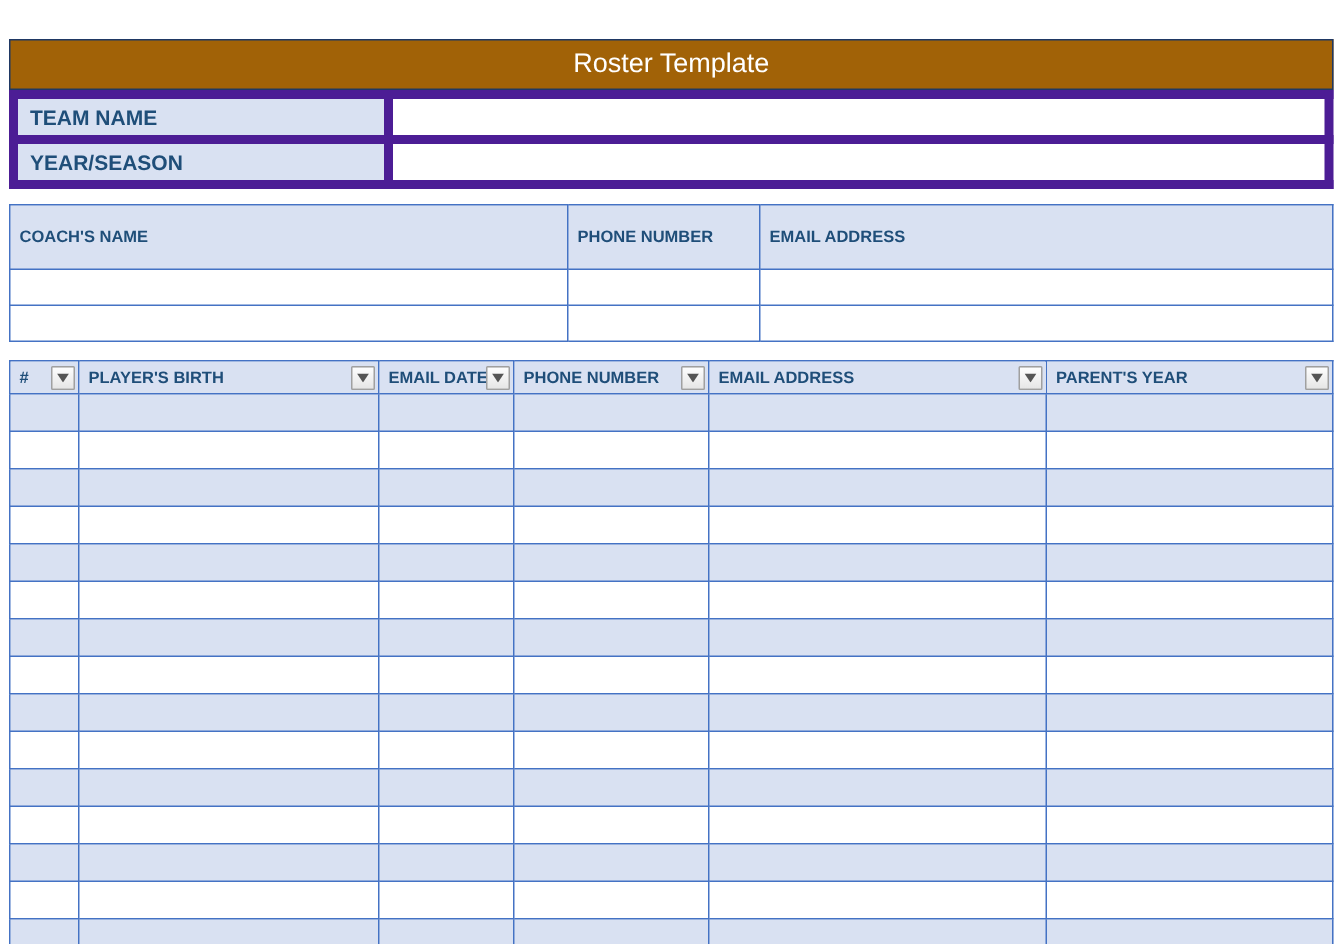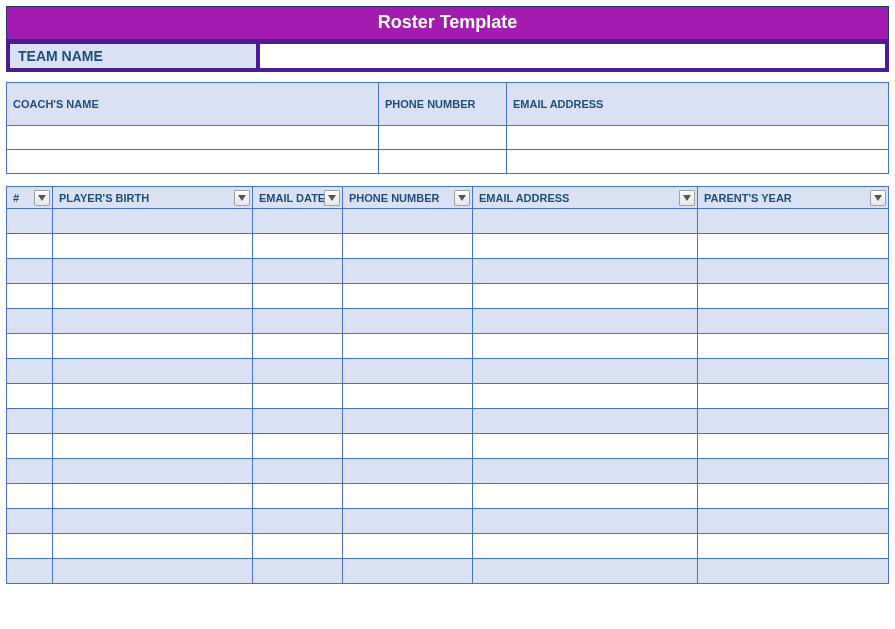--- a/index.html
+++ b/index.html
@@ -4,35 +4,36 @@
 <style>
   * { box-sizing: border-box; }
   body {
     margin: 0;
     padding: 6px;
     font-family: "Segoe UI", Arial, sans-serif;
     background: #fff;
     width: 895px;
   }
   .title-bar {
-    background: #a21caf;
+    background: #a16207;
     color: #fff;
-    font-weight: bold;
+    font-weight: normal;
     font-size: 18px;
     text-align: center;
     padding: 5px 0 6px 0;
     border: 1px solid #1f3864;
+    margin-top: 20px;
   }
   .info-table {
     width: 100%;
     border-collapse: collapse;
     margin-top: 0;
   }
   .info-table td {
-    border: 4px solid #4c1d95;
+    border: 6px solid #4c1d95;
     height: 26px;
     vertical-align: middle;
   }
   .info-label {
     background: #d9e1f2;
     color: #1f4e79;
     font-weight: bold;
     font-size: 14px;
     padding: 4px 8px;
     width: 250px;
@@ -122,20 +123,24 @@
 <body>
 
 <div class="title-bar">Roster Template</div>
 
 <table class="info-table">
   <tbody>
       <tr>
     <td class="info-label">TEAM NAME</td>
     <td class="info-value"></td>
   </tr>
+  <tr>
+    <td class="info-label">YEAR/SEASON</td>
+    <td class="info-value"></td>
+  </tr>
 </tbody>
   </table>
 
 <table class="coach-table">
   <thead>
     <tr>
       <th class="coach-col-name">COACH'S NAME</th>
       <th class="coach-col-phone">PHONE NUMBER</th>
       <th class="coach-col-email">EMAIL ADDRESS</th>
     </tr>

